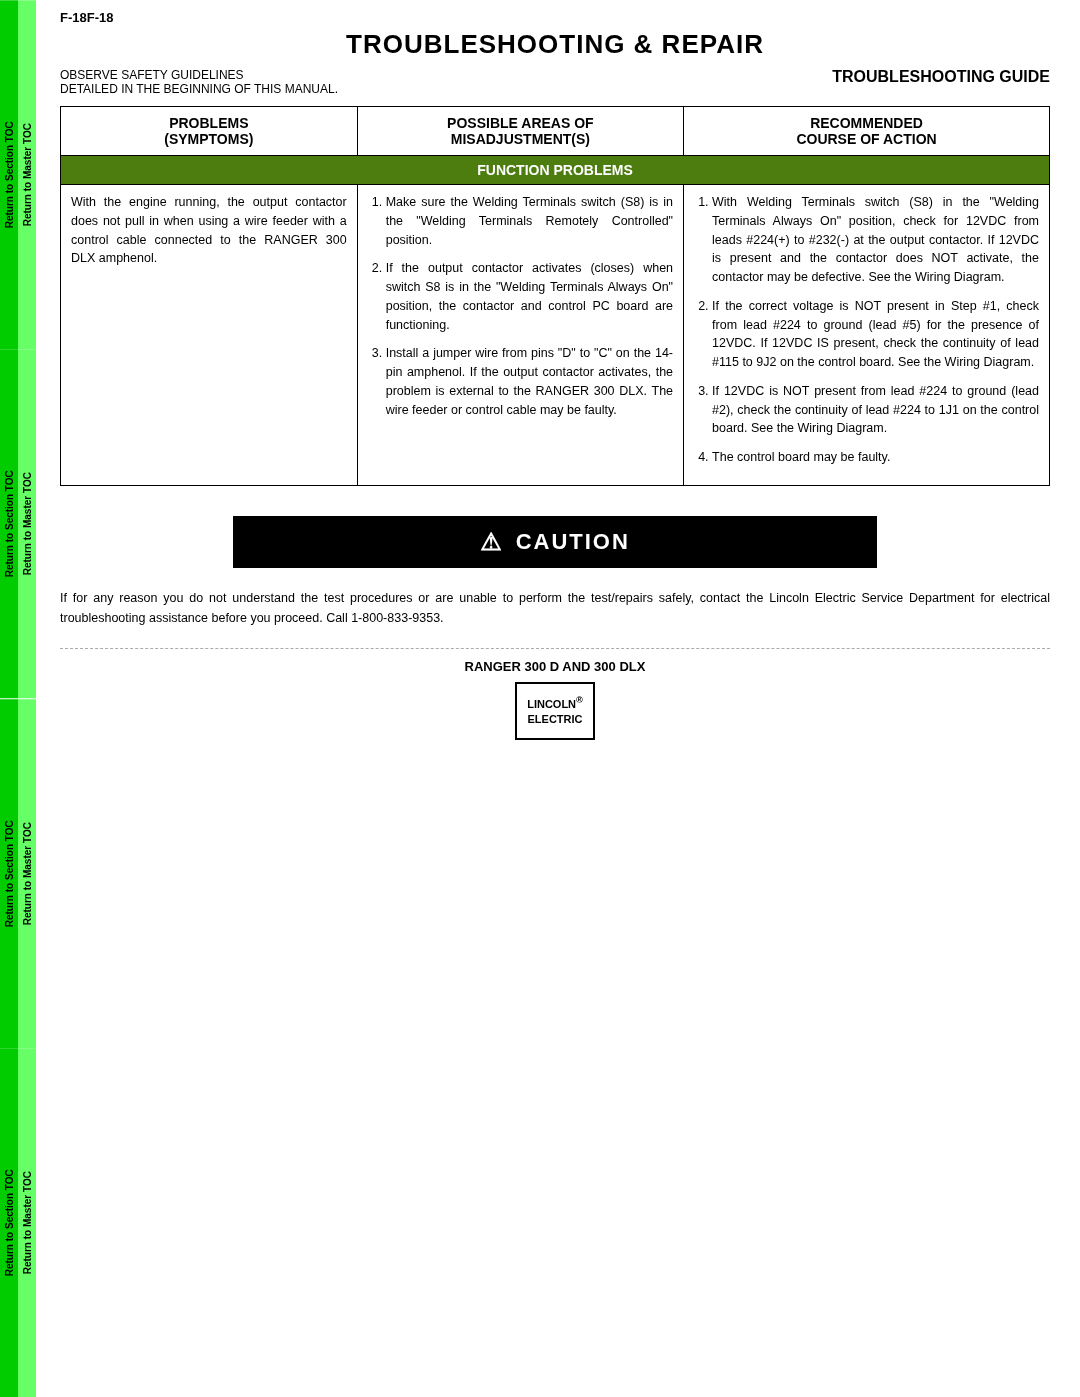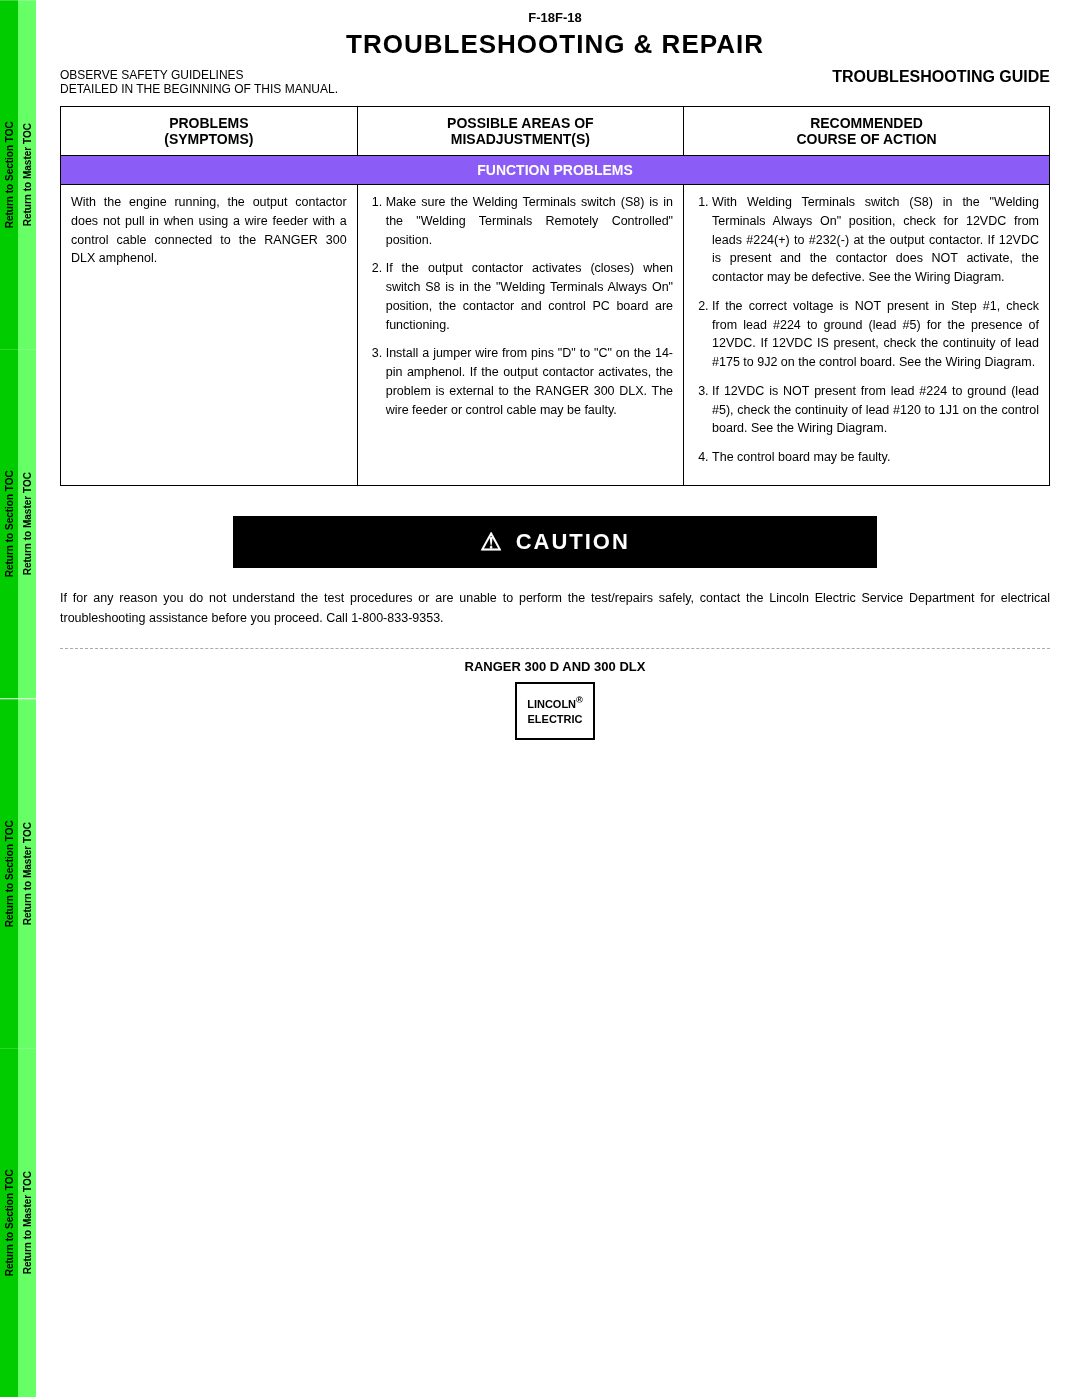--- a/index.html
+++ b/index.html
@@ -55,21 +55,21 @@
     
     .main-content {
       margin-left: 40px;
       margin-right: 10px;
       padding: 10px 20px 20px 20px;
     }
 
     
     .page-header {
       display: flex;
-      justify-content: center;
+      justify-content: flex-start;
       align-items: flex-start;
       margin-bottom: 4px;
     }
     .page-num {
       font-size: 13px;
       font-weight: bold;
     }
     .main-title {
       text-align: center;
       font-size: 26px;
@@ -115,21 +115,21 @@
       font-size: 14px;
       font-weight: bold;
       text-transform: uppercase;
       padding: 8px 10px;
       border: 1.5px solid #000;
       vertical-align: top;
     }
 
     
     .function-problems-row td {
-      background: #8b5cf6;
+      background: #4d7c0f;
       color: #fff;
       text-align: center;
       font-size: 14px;
       font-weight: bold;
       padding: 6px;
       text-transform: uppercase;
     }
 
     
     .content-cell {
@@ -260,22 +260,22 @@
         <td class="content-cell col-possible">
           <ol>
             <li>Make sure the Welding Terminals switch (S8) is in the "Welding Terminals Remotely Controlled" position.</li>
             <li>If the output contactor activates (closes) when switch S8 is in the "Welding Terminals Always On" position, the contactor and control PC board are functioning.</li>
             <li>Install a jumper wire from pins "D" to "C" on the 14-pin amphenol. If the output contactor activates, the problem is external to the RANGER 300 DLX. The wire feeder or control cable may be faulty.</li>
           </ol>
         </td>
         <td class="content-cell col-recommended">
           <ol>
             <li>With Welding Terminals switch (S8) in the "Welding Terminals Always On" position, check for 12VDC from leads #224(+) to #232(-) at the output contactor. If 12VDC is present and the contactor does NOT activate, the contactor may be defective. See the Wiring Diagram.</li>
-            <li>If the correct voltage is NOT present in Step #1, check from lead #224 to ground (lead #5) for the presence of 12VDC. If 12VDC IS present, check the continuity of lead #175 to 9J2 on the control board. See the Wiring Diagram.</li>
-            <li>If 12VDC is NOT present from lead #224 to ground (lead #5), check the continuity of lead #120 to 1J1 on the control board. See the Wiring Diagram.</li>
+            <li>If the correct voltage is NOT present in Step #1, check from lead #224 to ground (lead #5) for the presence of 12VDC. If 12VDC IS present, check the continuity of lead #115 to 9J2 on the control board. See the Wiring Diagram.</li>
+            <li>If 12VDC is NOT present from lead #224 to ground (lead #2), check the continuity of lead #224 to 1J1 on the control board. See the Wiring Diagram.</li>
             <li>The control board may be faulty.</li>
           </ol>
         </td>
       </tr>
     </tbody>
   </table>
 
   <div class="caution-section">
     <div class="caution-box">
       <span class="caution-triangle">⚠</span>

